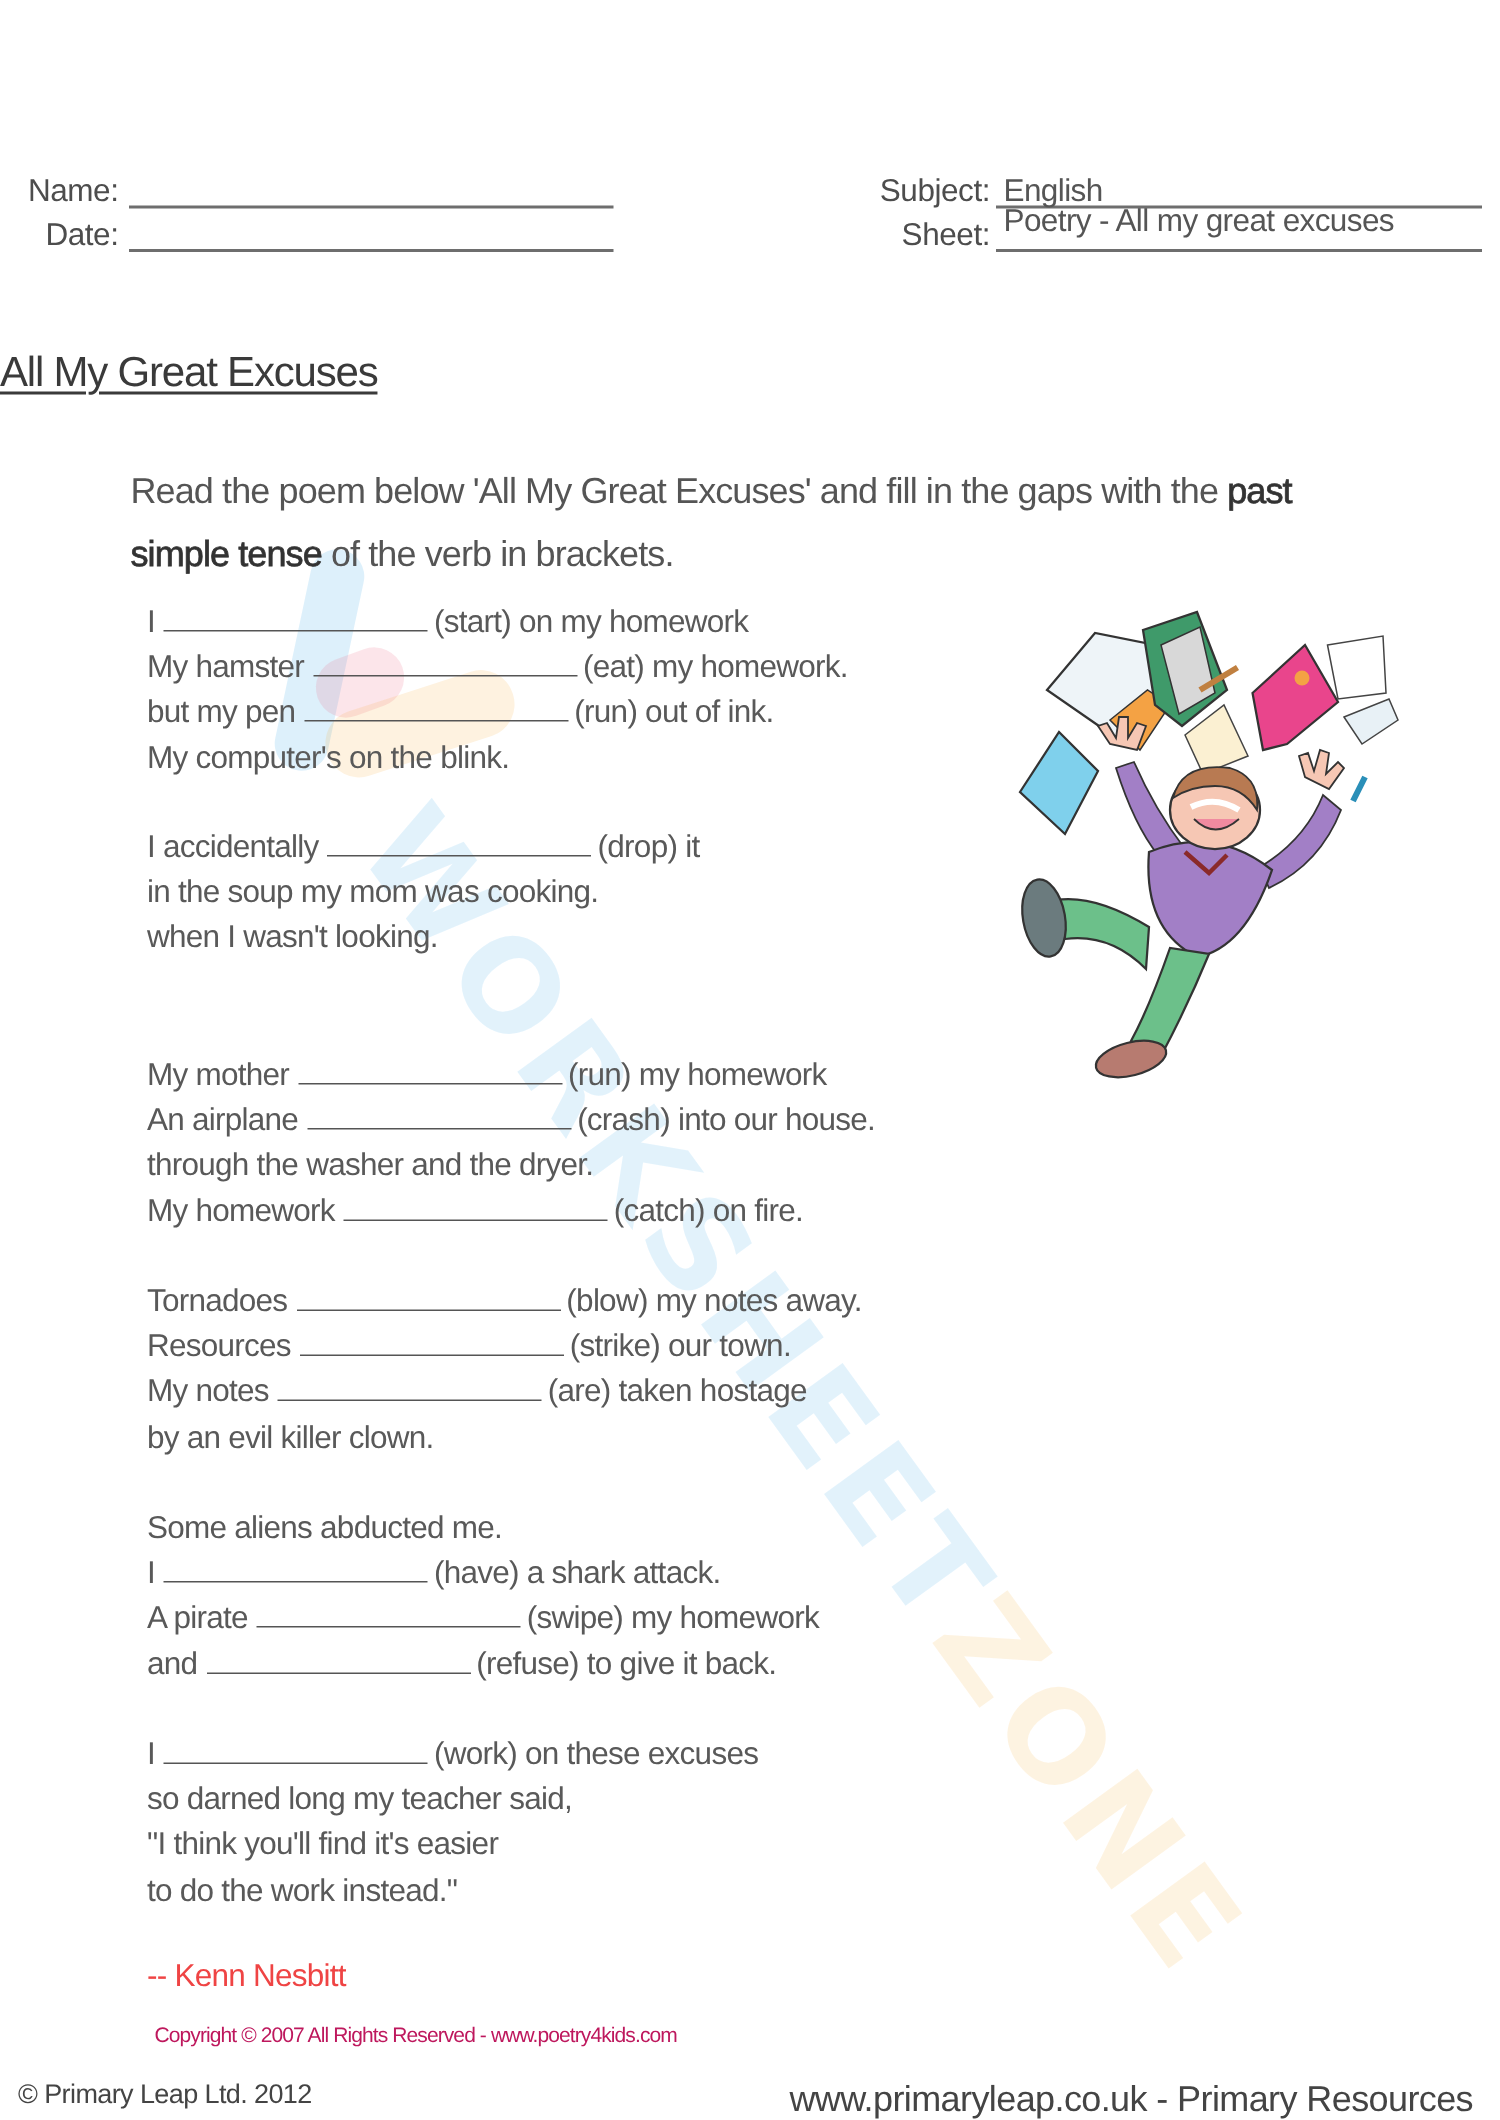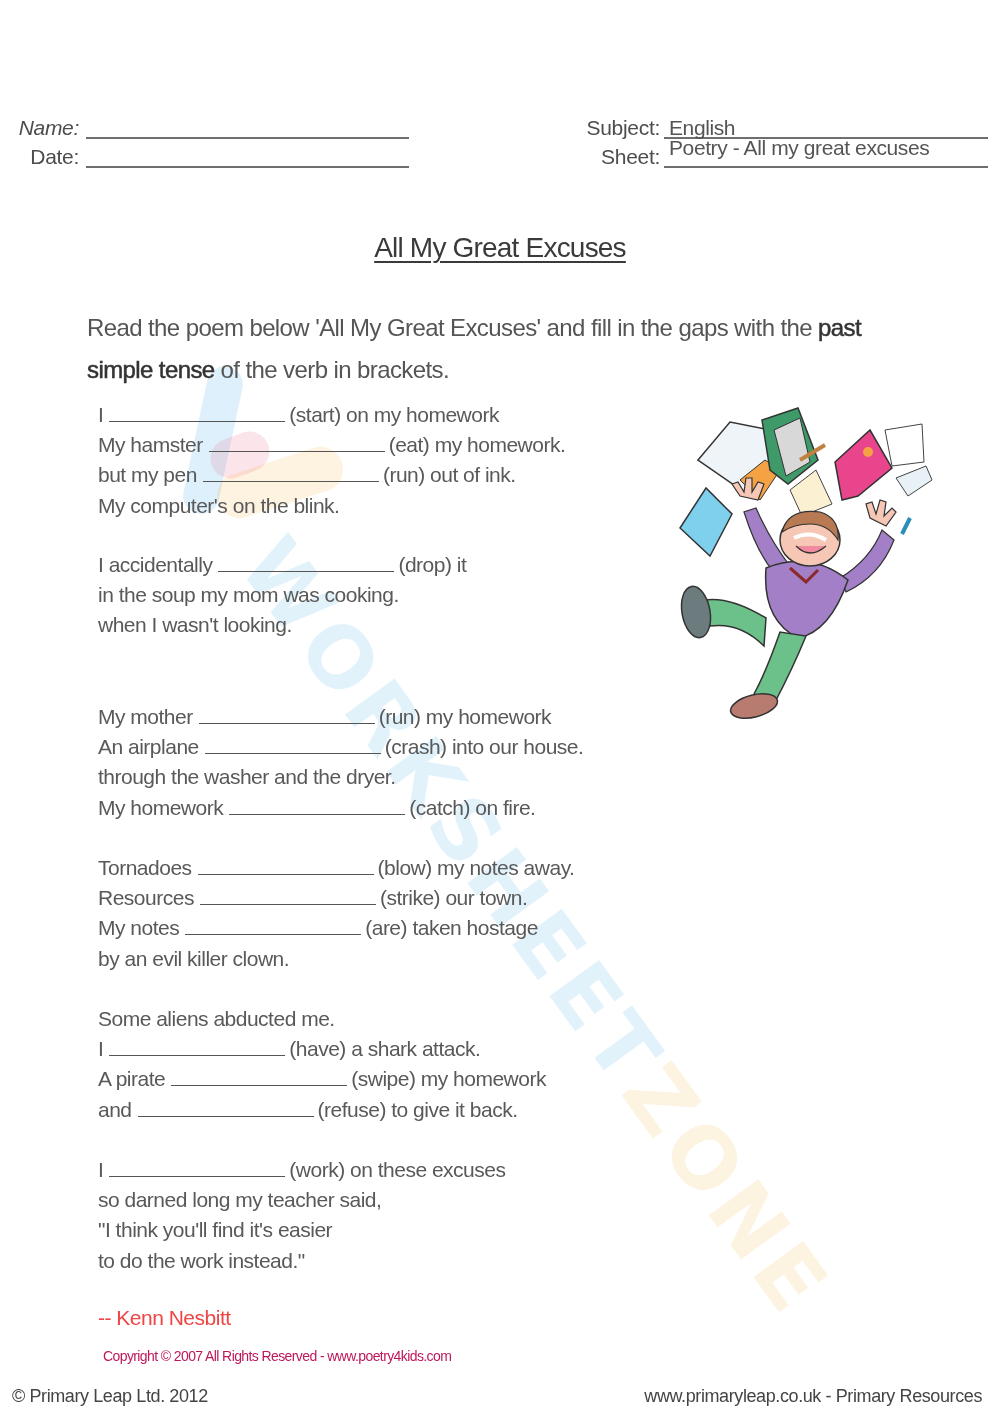--- a/index.html
+++ b/index.html
@@ -6,31 +6,31 @@
   body {
     width:1000px; height:1413px; background:#ffffff; position:relative; overflow:hidden;
     font-family:"Liberation Sans", "DejaVu Sans", sans-serif; color:#555555;
   }
   .abs { position:absolute; }
   
   .field-label { font-size:21px; color:#4d4d4d; text-align:right; letter-spacing:-0.3px; }
   .field-line { border-bottom:2px solid #6e6e6e; height:0; }
   .field-value { font-size:21px; color:#555; letter-spacing:-0.4px; white-space:nowrap; }
   .title {
-    left:0; width:1000px; top:232px; text-align:center; font-size:28px; color:#3a3a3a;
+    left:0; width:1000px; top:232px; font-size:28px; color:#3a3a3a;
     letter-spacing:-0.8px;
   }
   .title span { text-decoration:underline; text-underline-offset:4px; text-decoration-thickness:2px; }
   .intro { left:87px; top:307px; width:840px; font-size:24px; line-height:42px; color:#555; letter-spacing:-0.6px; }
   .intro b { color:#333; font-weight:normal; -webkit-text-stroke:0.5px #333; }
   .poem { left:98px; font-size:21px; color:#595959; letter-spacing:-0.5px; }
   .line { height:30.2px; line-height:30px; white-space:nowrap; display:flex; align-items:baseline; }
   .blank { display:inline-block; width:176px; border-bottom:1.5px solid #555; margin:0 4px 0 6px; height:20px; position:relative; top:0px; }
   .footer-left { left:12px; top:1386px; font-size:18px; color:#444; letter-spacing:-0.4px;text-align:center; }
-  .footer-right { right:18px; top:1386px; font-size:18px; color:#444; letter-spacing:-0.4px; }
+  .footer-right { right:18px; top:1386px; font-size:24px; color:#444; letter-spacing:-0.4px; }
   .copyright { left:103px; top:1348px; font-size:14px; color:#be185d; letter-spacing:-0.6px; }
   .author { left:98px; top:1306px; font-size:21px; color:#ef4444; letter-spacing:-0.5px; }
   
   .wm { position:absolute; pointer-events:none; }
   .wm-text {
     left:300px; top:520px; font-size:84px; font-weight:bold; letter-spacing:6px;
     transform:rotate(54deg); transform-origin:left top; white-space:nowrap; opacity:0.13;
     font-family:"DejaVu Sans", sans-serif;
   }
   .wm-text .blue { color:#2aa3e8; }
@@ -41,21 +41,21 @@
 
 <div class="wm" style="left:170px;top:365px;width:200px;height:200px;">
   <div style="position:absolute;left:25px;top:0;width:36px;height:150px;border-radius:18px;background:#2aa3e8;opacity:0.16;transform:rotate(12deg);"></div>
   <div style="position:absolute;left:40px;top:70px;width:60px;height:40px;border-radius:20px;background:#ef5b7a;opacity:0.16;transform:rotate(-20deg);"></div>
   <div style="position:absolute;left:45px;top:95px;width:130px;height:45px;border-radius:22px;background:#f6a623;opacity:0.14;transform:rotate(-18deg);"></div>
 </div>
 <div class="wm wm-text">
   <span class="blue">WORKSHEET</span><span class="orange">ZONE</span>
 </div>
 
-<div class="abs field-label" style="left:0;width:79px;top:116px;font-style:italic;">Name:</div>
+<div class="abs field-label" style="left:0;width:79px;top:116px;">Name:</div>
 <div class="abs field-line" style="left:86px;width:323px;top:137px;"></div>
 <div class="abs field-label" style="left:0;width:79px;top:145px;">Date:</div>
 <div class="abs field-line" style="left:86px;width:323px;top:166px;"></div>
 
 <div class="abs field-label" style="left:560px;width:100px;top:116px;">Subject:</div>
 <div class="abs field-line" style="left:664px;width:324px;top:137px;"></div>
 <div class="abs field-value" style="left:669px;top:116px;">English</div>
 <div class="abs field-label" style="left:560px;width:100px;top:145px;">Sheet:</div>
 <div class="abs field-line" style="left:664px;width:324px;top:166px;"></div>
 <div class="abs field-value" style="left:669px;top:136px;">Poetry - All my great excuses</div>

